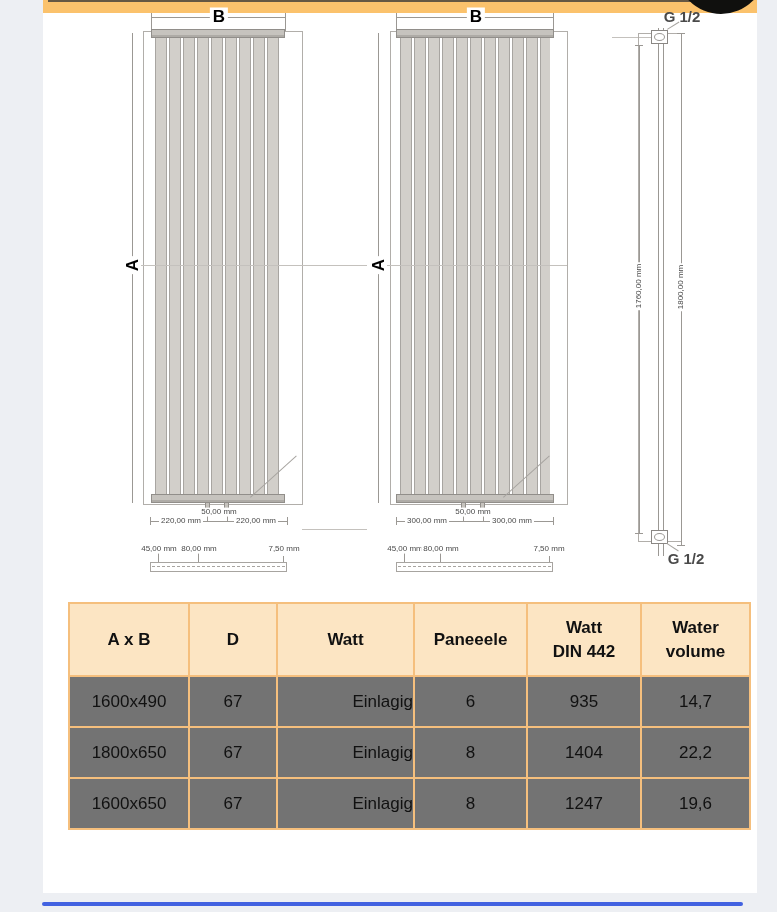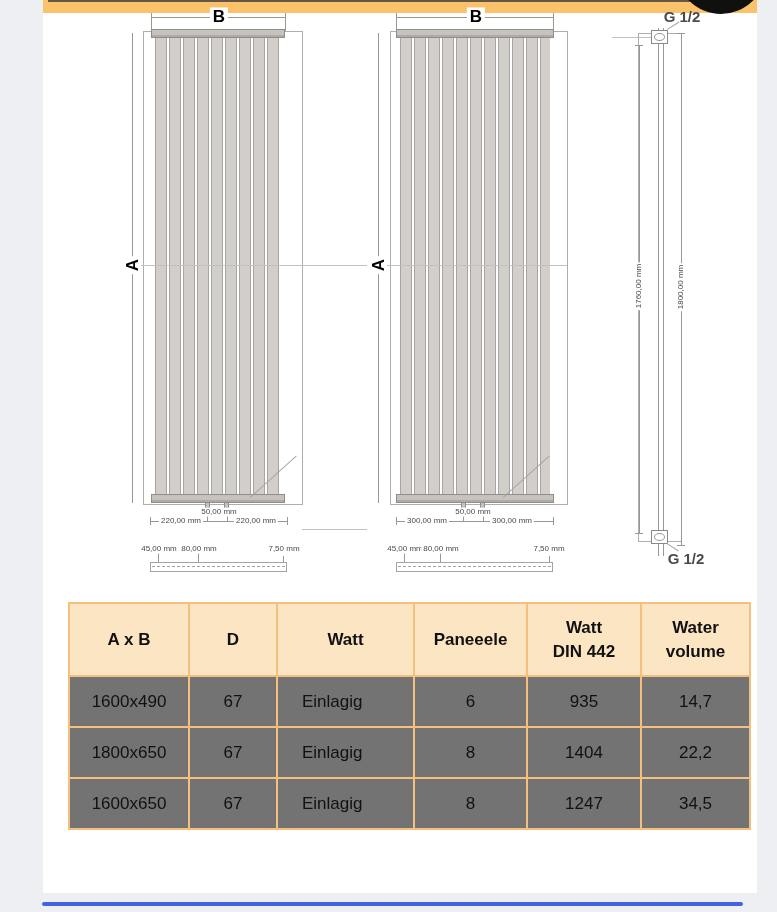--- a/index.html
+++ b/index.html
@@ -38,21 +38,21 @@
               background:#fff; padding:0 3px; line-height:1; }
   .biglabel.rot { transform:translate(-50%,-50%) rotate(-90deg); }
   .glabel { position:absolute; transform:translate(-50%,-50%); font-size:15px; font-weight:bold; color:#4a4a4a; white-space:nowrap; }
 
   
   table.spec { position:absolute; left:68px; top:602px; border-collapse:collapse; background:#737373;
                font-size:17px; color:#111; table-layout:fixed; }
   table.spec th, table.spec td { border:2px solid #f5bf7d; text-align:center; vertical-align:middle; padding:0; }
   table.spec th { background:#fce5c3; font-weight:bold; height:71px; white-space:pre-line; line-height:1.4; }
   table.spec td { height:49px; font-weight:normal;margin-left:19px; }
-  table.spec td.left { text-align:left; padding-left:24px; }
+  table.spec td.left { text-align:right; padding-left:24px; }
 
   .scroll-indicator { position:absolute; left:42px; top:902px; width:701px; height:4px;
                       background:#4262e1; border-radius:2px; }
 </style>
 </head>
 <body>
 
 <div class="content"></div>
 <div class="topbar"></div>
 <div class="topline"></div>
@@ -195,18 +195,18 @@
       <td>8</td>
       <td>1404</td>
       <td>22,2</td>
     </tr>
     <tr>
       <td>1600x650</td>
       <td>67</td>
       <td class="left">Einlagig</td>
       <td>8</td>
       <td>1247</td>
-      <td>34,5</td>
+      <td>19,6</td>
     </tr>
   </tbody>
 </table>
 
 <div class="scroll-indicator"></div>
 
 </body></html>

